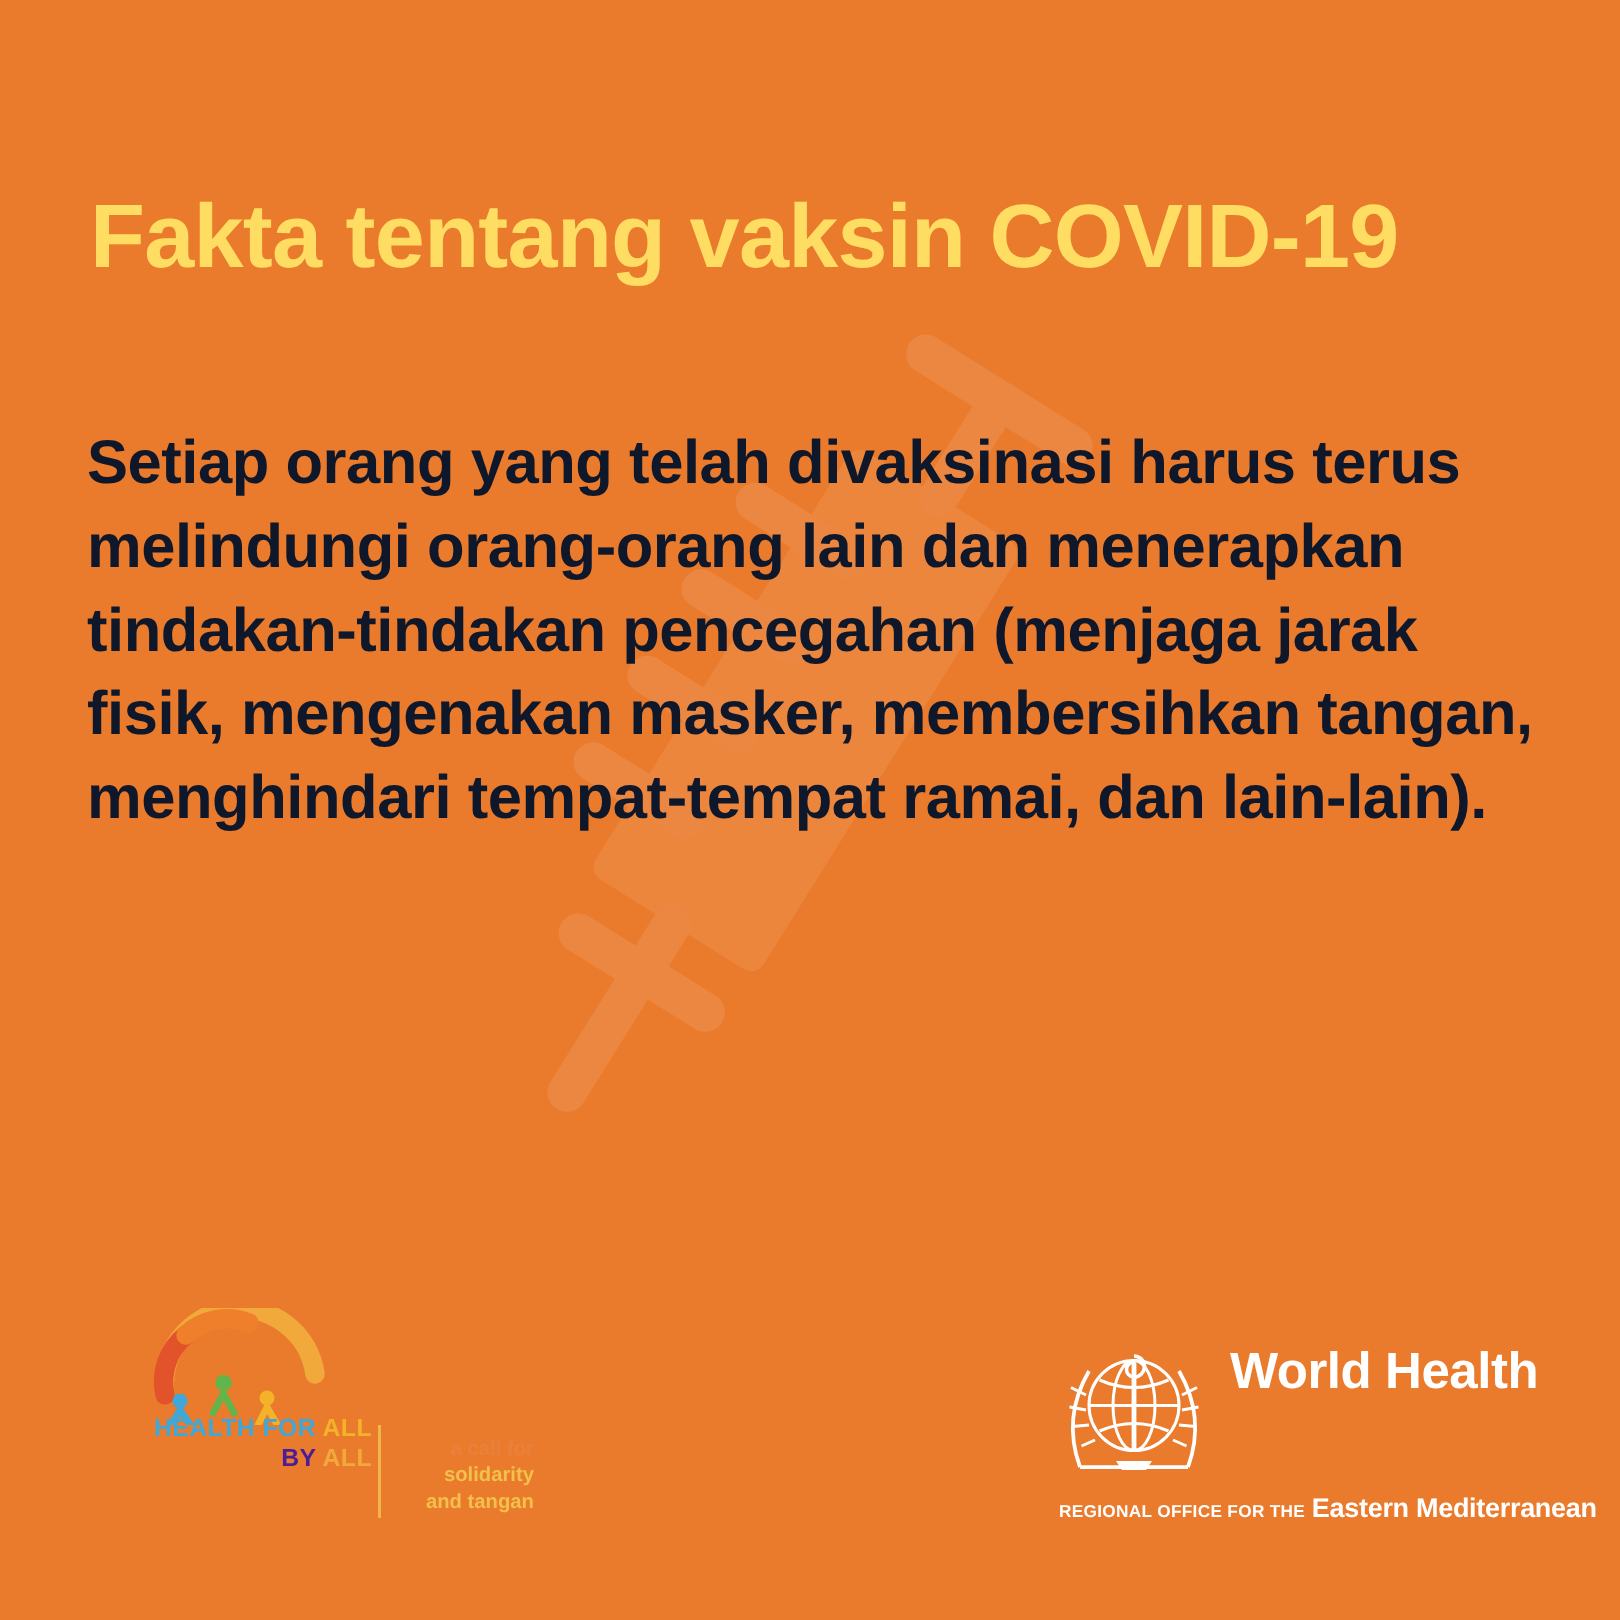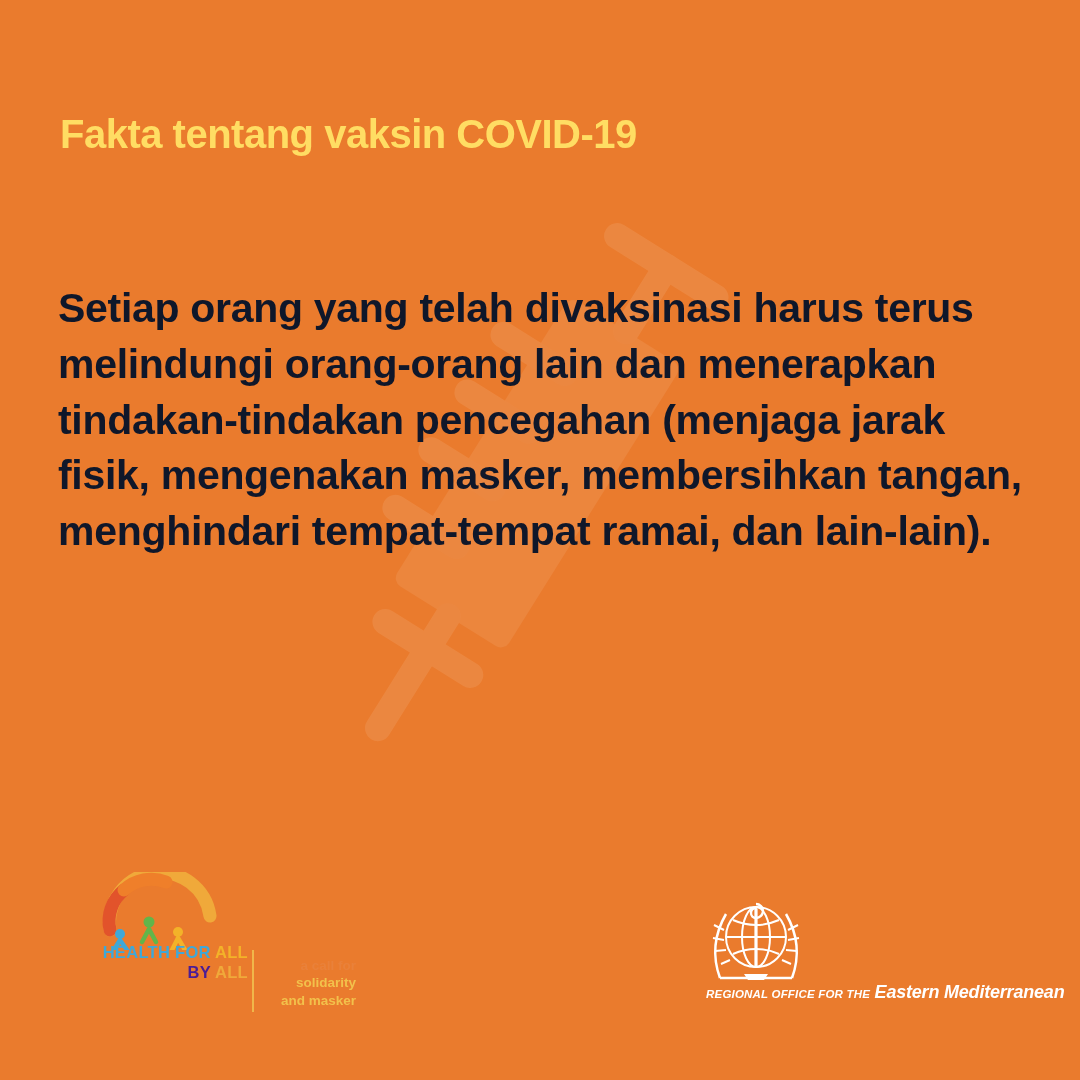--- a/index.html
+++ b/index.html
@@ -28,21 +28,21 @@
     height: 620px;
     opacity: 0.16;
     pointer-events: none;
   }
   .headline {
     position: absolute;
     left: 60px;
     top: 85px;
     width: 980px;
     color: #ffdd63;
-    font-size: 40px;
+    font-size: 60px;
     font-weight: bold;
     letter-spacing: -0.5px;
     line-height: 1.1;
   }
   .body-text {
     position: absolute;
     left: 58px;
     top: 240px;
     width: 965px;
     color: #0f172a;
@@ -110,24 +110,23 @@
     left: 120px;
     top: 6px;
     font-size: 34px;
     font-weight: bold;
     line-height: 1.08;
     letter-spacing: -0.3px;
   }
   .who-logo .regional-line {
     position: absolute;
     left: 6px;
-    top: 92px;
+    top: 105px;
     width: 324px;
     white-space: nowrap;
-    font-style: italic;
   }
   .who-logo .regional-small {
     font-size: 11.5px;
     font-weight: bold;
     letter-spacing: 0.2px;
   }
   .who-logo .regional-big {
     font-size: 18px;
     font-weight: bold;
     letter-spacing: -0.2px;
@@ -178,21 +177,21 @@
 
     <div class="wordmark">
       <div class="wm1"><span>HEALTH FOR </span><span class="all">ALL</span></div>
       <div class="wm2"><span class="by">BY </span><span>ALL</span></div>
     </div>
 
     <div class="divider"></div>
     <div class="tagline">
       <div class="call">a call for</div>
       <div>solidarity</div>
-      <div>and masker</div>
+      <div>and tangan</div>
     </div>
   </div>
 
   <div class="who-logo">
     <svg class="who-emblem" viewBox="0 0 112 100" aria-hidden="true">
       <g fill="none" stroke="#ffffff" stroke-width="2">
         <circle cx="56" cy="47" r="30"></circle>
         <ellipse cx="56" cy="47" rx="14" ry="30"></ellipse>
         <line x1="26" y1="47" x2="86" y2="47"></line>
         <path d="M33 30 Q56 40 79 30"></path>
@@ -204,20 +203,21 @@
         <path d="M20 88 L92 88" stroke-width="2.5"></path>
       </g>
       <g fill="#ffffff">
         <rect x="54.4" y="18" width="3.2" height="60" rx="1.4"></rect>
         <path d="M56 14 a7 7 0 0 1 7 7 a7 7 0 0 1 -7 7 a5 5 0 0 1 -5 -5 a5 5 0 0 1 5 -5" fill="none" stroke="#ffffff" stroke-width="2.4"></path>
         <path d="M44 84 L68 84 L64 90 L48 90 Z"></path>
       </g>
     </svg>
 
     <div class="who-name">
+      <div>World Health</div>
     </div>
 
     <div class="regional-line">
       <span class="regional-small">REGIONAL OFFICE FOR THE</span>
       <span class="regional-big">Eastern Mediterranean</span>
     </div>
   </div>
 
 </div>
 

